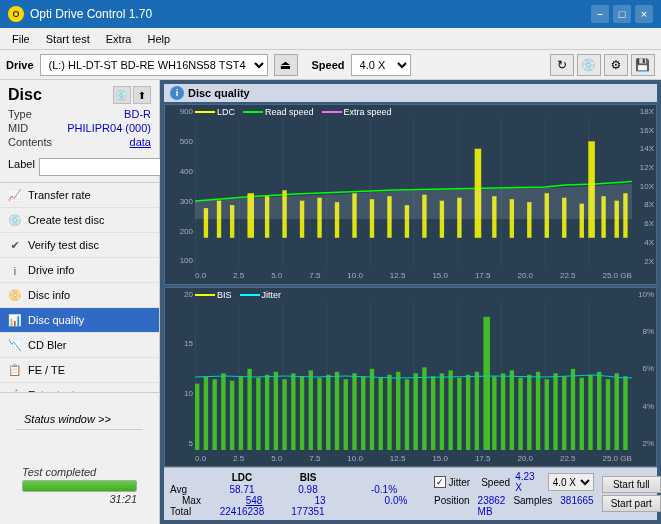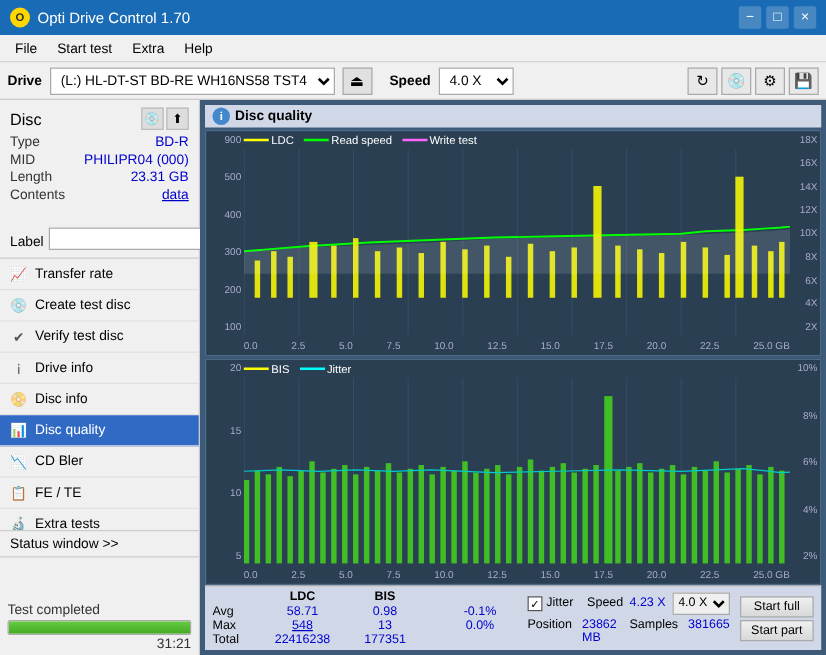--- a/index.html
+++ b/index.html
@@ -158,22 +158,22 @@
       padding: 6px 8px;
       border-bottom: 1px solid #ccc;
     }
     .disc-title-row {
       display: flex;
       align-items: center;
       justify-content: space-between;
       margin-bottom: 4px;
     }
     .disc-title {
-      font-weight: normal;
-      font-size: 13px;
+      font-weight: bold;
+      font-size: 16px;
     }
     .disc-icons {
       display: flex;
       gap: 2px;
     }
     .disc-icon {
       width: 18px;
       height: 18px;
       background: #ddd;
       border: 1px solid #bbb;
@@ -196,23 +196,23 @@
       color: #0000cc;
       font-weight: 500;
     }
     .disc-field-value.data-link {
       color: #0000cc;
       text-decoration: underline;
       cursor: pointer;
     }
     .label-row {
       display: flex;
-      align-items: flex-end;
+      align-items: flex-start;
       gap: 4px;
-      margin-top: 20px;
+      margin-top: 10px;
     }
     .label-input {
       flex: 1;
       height: 18px;
       border: 1px solid #aaa;
       font-size: 10px;
       padding: 0 2px;
     }
     .label-btn {
       width: 18px;
@@ -251,21 +251,22 @@
       display: flex;
       align-items: center;
       justify-content: center;
       font-size: 11px;
       color: #555;
     }
 
     
     .status-bar {
       border-top: 1px solid #ccc;
-      padding: 0;
+      padding: 16px;
+      font-style: italic;
     }
     .status-window-btn {
       display: flex;
       align-items: center;
       gap: 4px;
       padding: 4px 8px;
       cursor: pointer;
       font-size: 11px;
       border-bottom: 1px solid #ccc;
     }
@@ -508,24 +509,20 @@
       </div>
       <div class="disc-field">
         <span class="disc-field-label">Type</span>
         <span class="disc-field-value">BD-R</span>
       </div>
       <div class="disc-field">
         <span class="disc-field-label">MID</span>
         <span class="disc-field-value">PHILIPR04 (000)</span>
       </div>
       <div class="disc-field">
-        <span class="disc-field-label">Length</span>
-        <span class="disc-field-value">23.31 GB</span>
-      </div>
-      <div class="disc-field">
         <span class="disc-field-label">Contents</span>
         <span class="disc-field-value data-link">data</span>
       </div>
       <div class="label-row">
         <span>Label</span>
         <input class="label-input" type="text" style="">
         <button class="label-btn">⭐</button>
       </div>
     </div>
 
@@ -599,21 +596,21 @@
           <div class="legend-item">
             <div class="legend-color" style="background:#ffff00;"></div>
             <span>LDC</span>
           </div>
           <div class="legend-item">
             <div class="legend-color" style="background:#00ff00;"></div>
             <span>Read speed</span>
           </div>
           <div class="legend-item">
             <div class="legend-color" style="background:#ff66ff;"></div>
-            <span>Write test</span>
+            <span>Extra speed</span>
           </div>
         </div>
 
         <div class="chart-y-axis">
           <span class="y-label">900</span>
           <span class="y-label">500</span>
           <span class="y-label">400</span>
           <span class="y-label">300</span>
           <span class="y-label">200</span>
           <span class="y-label">100</span>
@@ -813,21 +810,21 @@
         </div>
 
         <div class="stats-row" style="display:flex; gap:0;align-items:center;">
           <span style="width:36px;">Avg</span>
           <span style="width:72px; text-align:center; color:#0000cc;">58.71</span>
           <span style="width:60px; text-align:center; color:#0000cc;">0.98</span>
           <span style="width:16px;"></span>
           <span style="width:60px; text-align:center; color:#0000cc;">-0.1%</span>
         </div>
 
-        <div class="stats-row" style="display:flex; gap:0;">
+        <div class="stats-row" style="display:flex; gap:0;margin-left:12px;">
           <span style="width:36px;">Max</span>
           <span style="width:72px; text-align:center; color:#0000cc;text-decoration:underline;">548</span>
           <span style="width:60px; text-align:center; color:#0000cc;">13</span>
           <span style="width:16px;"></span>
           <span style="width:60px; text-align:center; color:#0000cc;">0.0%</span>
         </div>
 
         <div class="stats-row" style="display:flex; gap:0;">
           <span style="width:36px;">Total</span>
           <span style="width:72px; text-align:center; color:#0000cc;">22416238</span>

